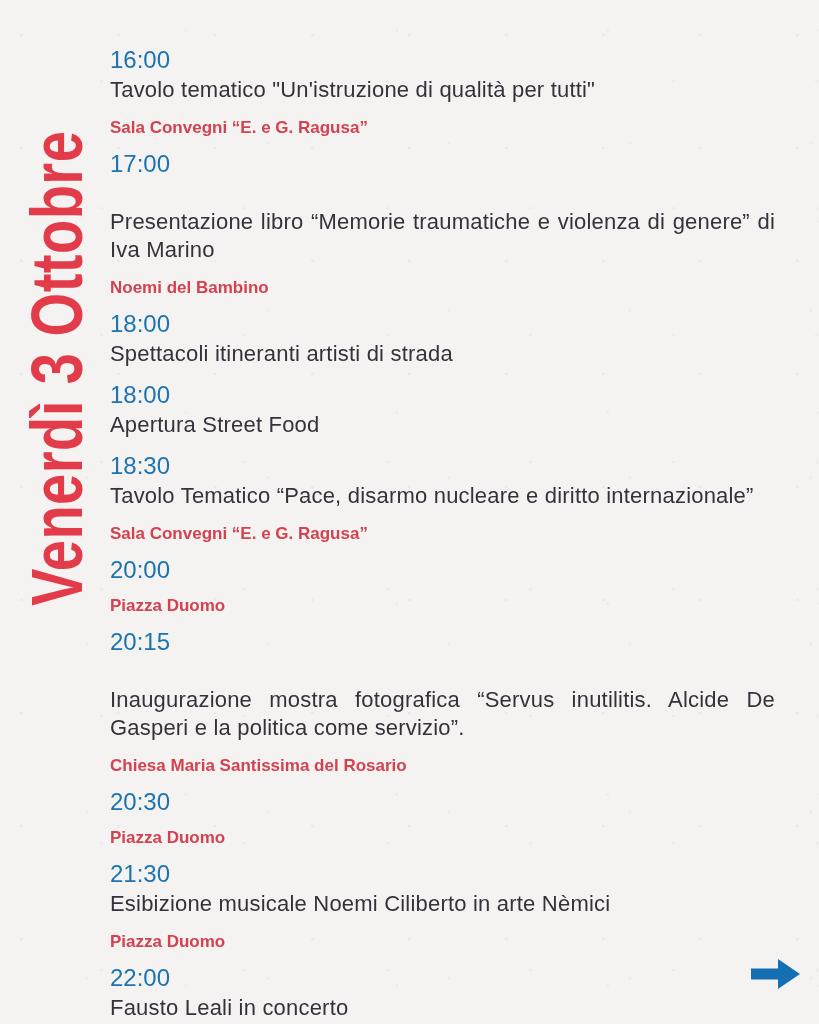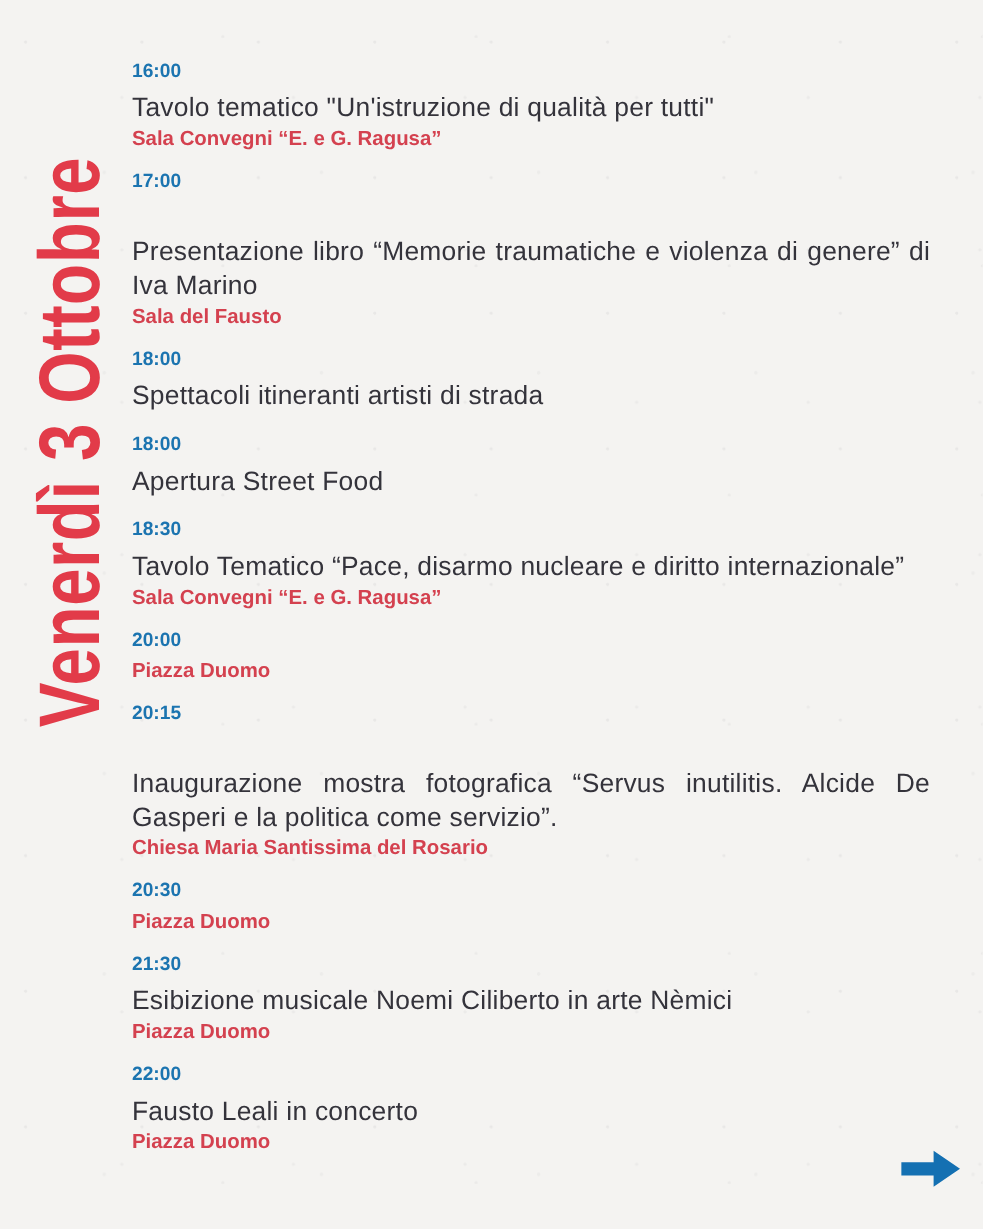--- a/index.html
+++ b/index.html
@@ -39,38 +39,38 @@
     color:var(--red);
     white-space:nowrap;
   }
   .event-list{
     position:absolute;
     top:47px;left:110px;right:44px;
     display:flex;flex-direction:column;gap:14px;
   }
   .event .time{
     color:var(--blue);
-    font-weight:bold;
-    font-size:16px;
+    font-weight:normal;
+    font-size:24px;
     line-height:25px;
     margin-bottom:4px;
   }
   .event .desc{
     color:var(--ink);
     font-size:22px;
     line-height:28px;
     letter-spacing:.2px;
   }
   .event .desc.justify{text-align:justify;margin-top:32px;}
   .event .loc{
     color:var(--loc-red);
     font-weight:bold;
     font-size:17px;
     line-height:18px;
-    margin-top:3px;
+    margin-top:15px;
   }
   .next-arrow{
     position:absolute;
     left:751px;top:958px;
     width:50px;height:32px;
     cursor:pointer;
     border:none;background:transparent;
   }
   .next-arrow svg{display:block;width:50px;height:32px;}
 </style>
@@ -84,21 +84,21 @@
   <div class="event-list">
   <div class="event">
     <div class="time">16:00</div>
     <div class="desc">Tavolo tematico "Un'istruzione di qualità per tutti"</div>
     <div class="loc">Sala Convegni “E. e G. Ragusa”</div>
   </div>
 
   <div class="event">
     <div class="time">17:00</div>
     <div class="desc justify">Presentazione libro “Memorie traumatiche e violenza di genere” di Iva Marino</div>
-    <div class="loc">Sala del Fausto</div>
+    <div class="loc">Noemi del Bambino</div>
   </div>
 
   <div class="event">
     <div class="time">18:00</div>
     <div class="desc">Spettacoli itineranti artisti di strada</div>
 
   </div>
 
   <div class="event">
     <div class="time">18:00</div>

